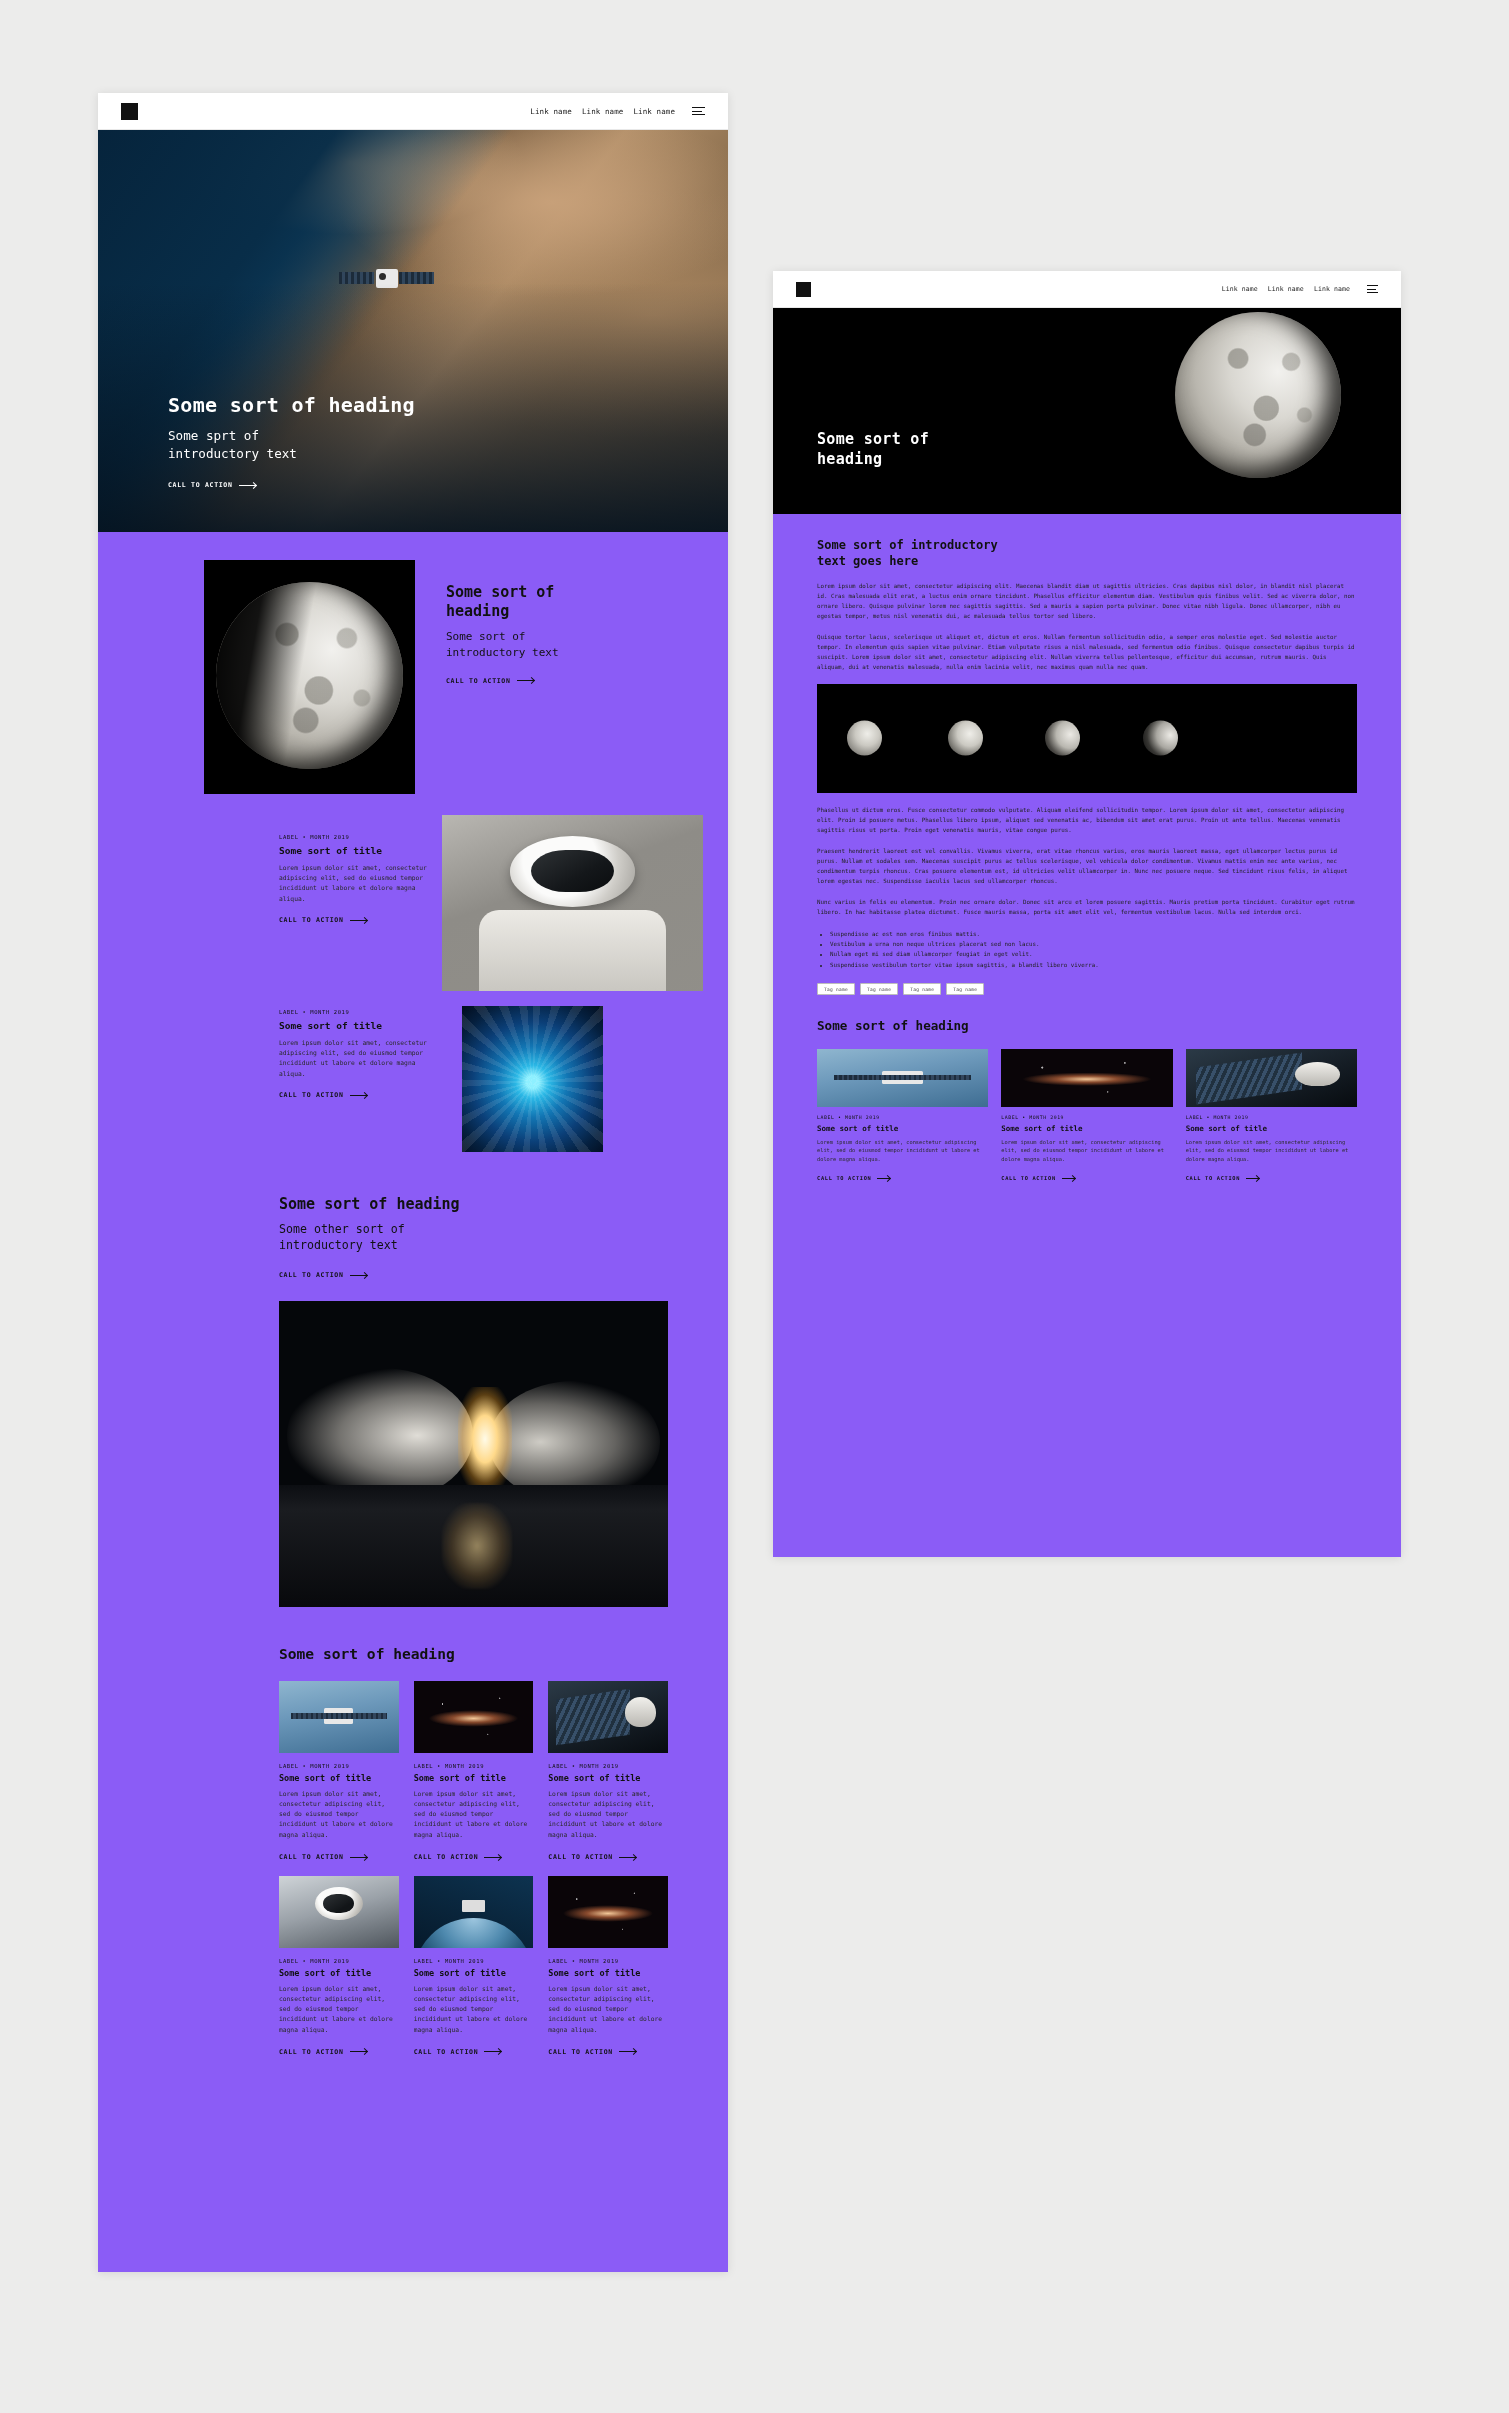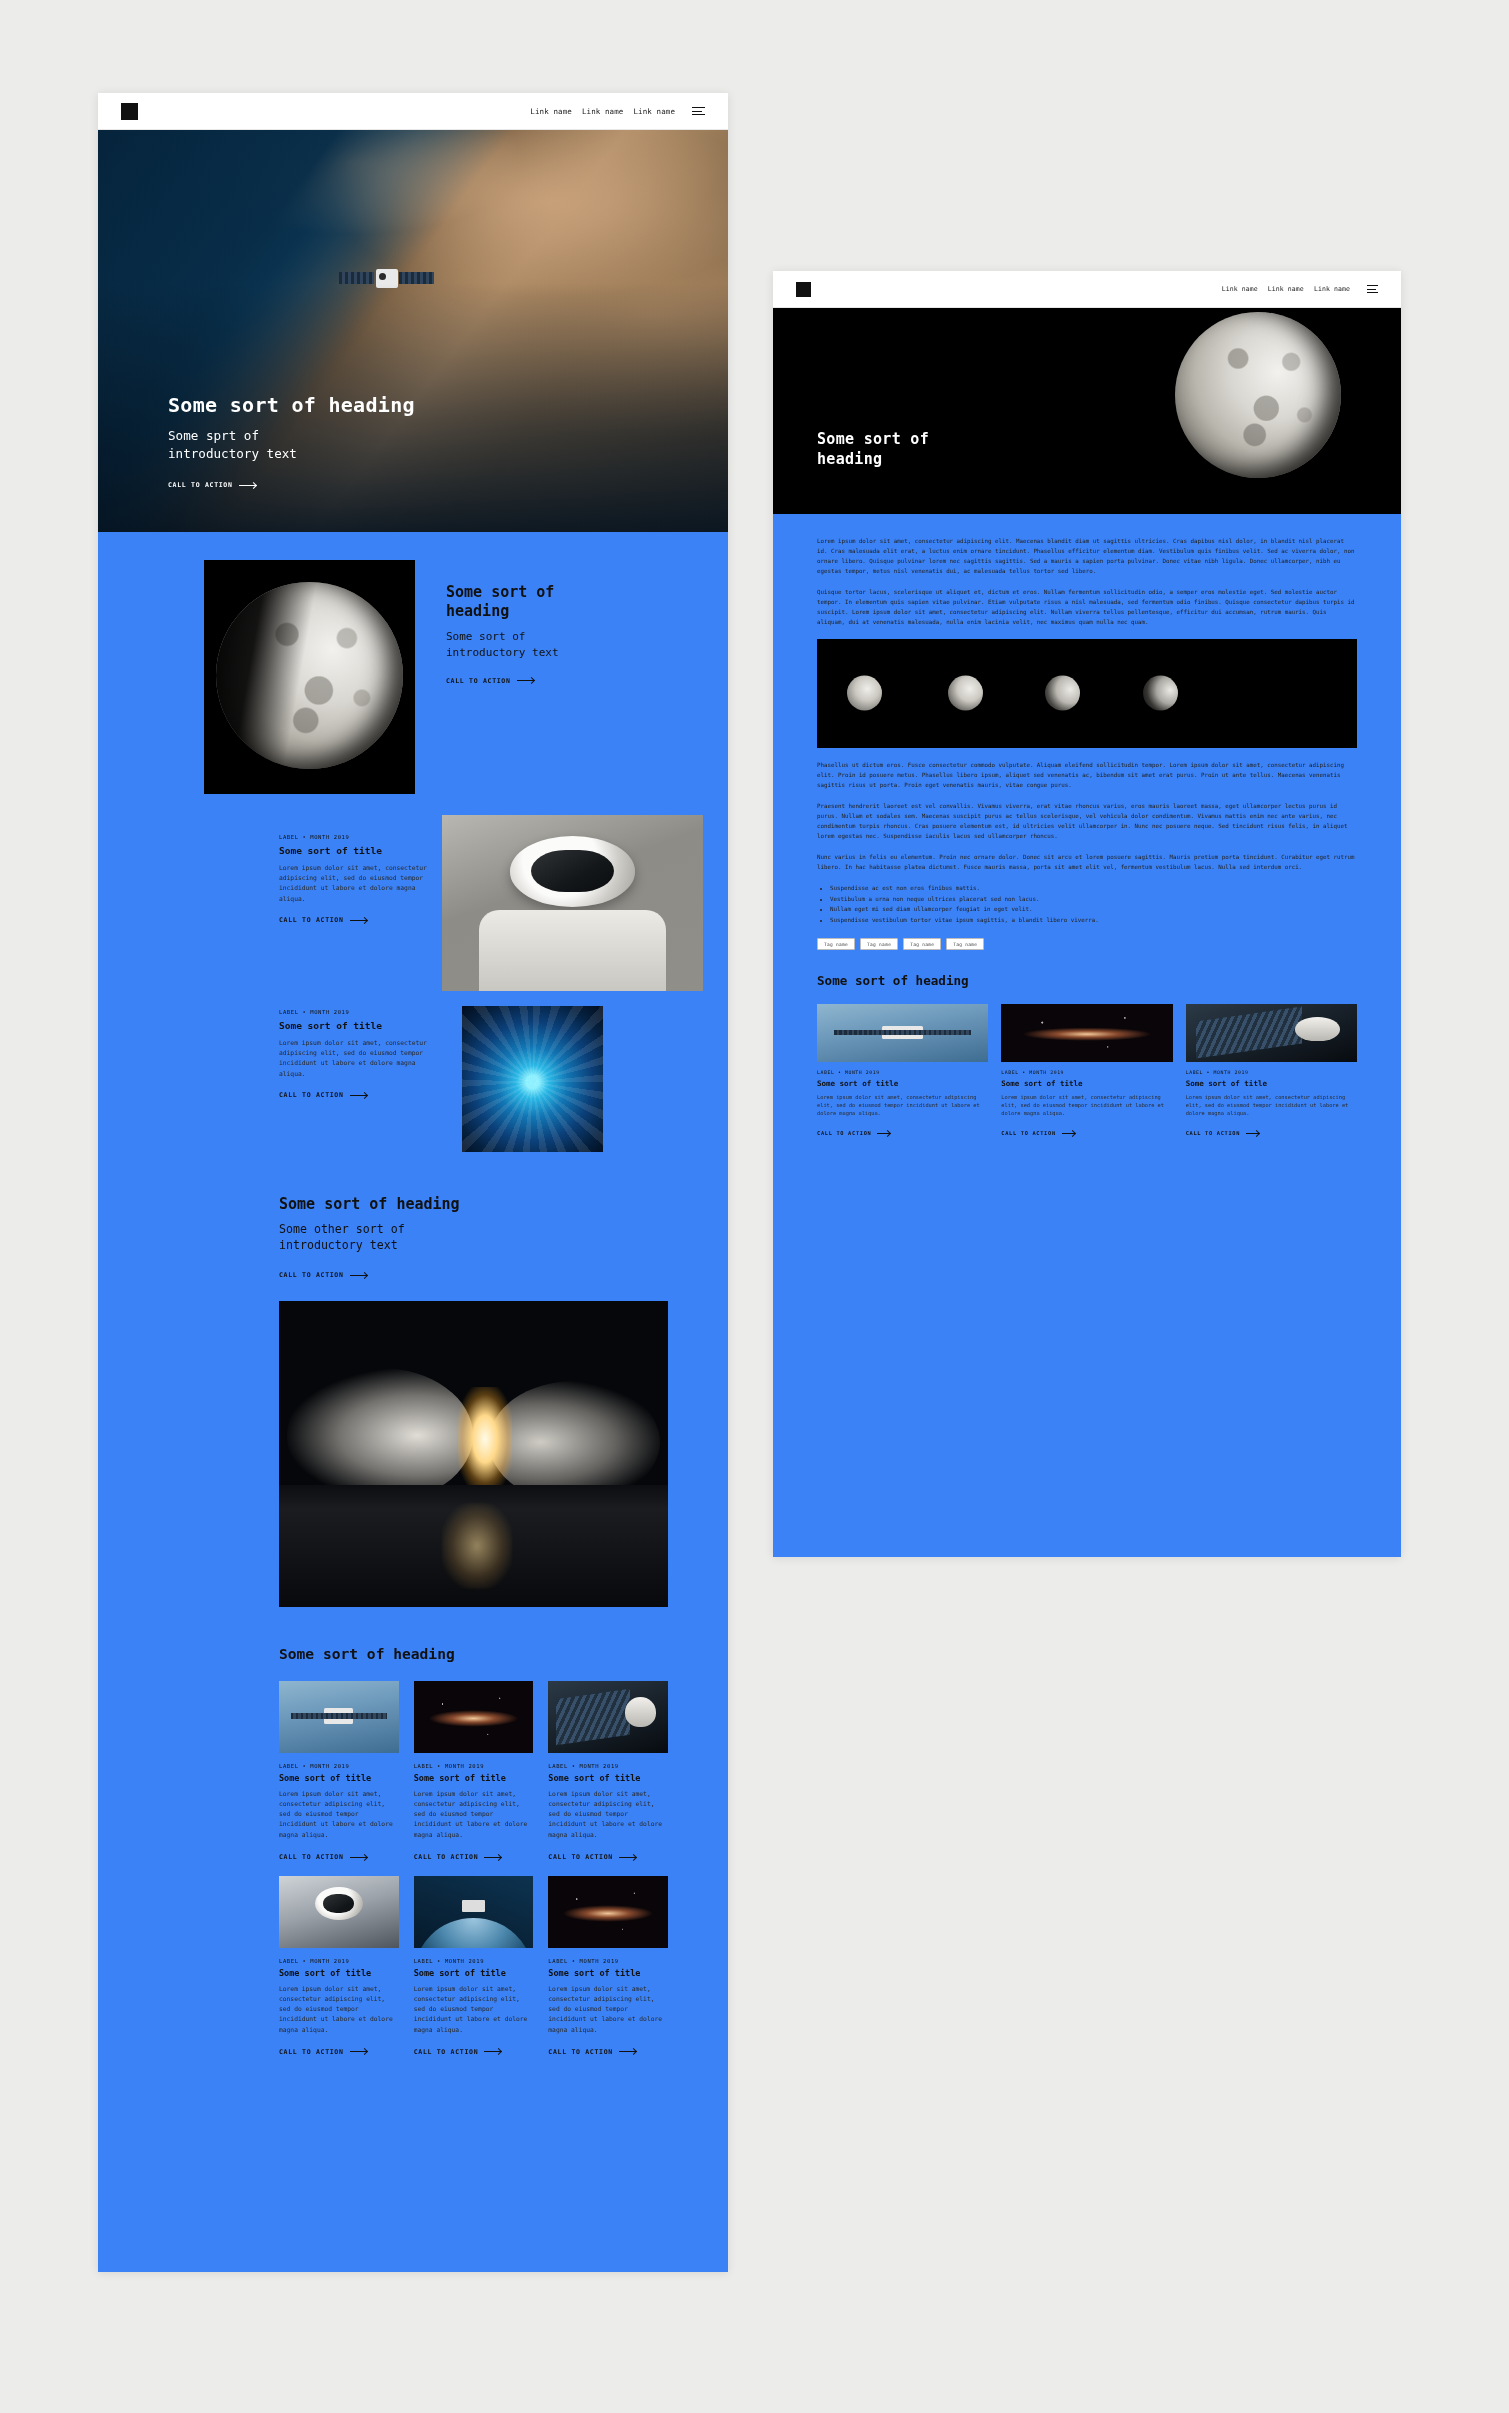--- a/index.html
+++ b/index.html
@@ -6,21 +6,21 @@
   html, body {
     margin: 0; padding: 0;
     background: #ececeb;
     font-family: "DejaVu Sans Mono", "Liberation Mono", monospace;
   }
   body { width: 1510px; height: 2413px; position: relative; overflow: hidden; }
 
   
   .page {
     position: absolute;
-    background: #3b82f6;
+    background: #8b5cf6;
     box-shadow: 0 1px 9px rgba(0,0,0,0.10);
   }
   #page-desktop { left: 98px; top: 93px; width: 630px; height: 2179px; }
   #page-tablet  { left: 773px; top: 271px; width: 628px; height: 1286px; }
 
   
   .nav {
     height: 37px;
     display: flex; align-items: center;
     justify-content: space-between;
@@ -485,20 +485,22 @@
   <div class="hero-moon">
     <div class="moon-disc" style="right:60px; top:4px; width:166px; height:166px;"></div>
     <div class="moon-shadow" style="position:absolute; right:60px; top:4px; width:166px; height:166px;"></div>
     <div class="hero-copy">
       <h1 class="hero-h1" style="white-space:pre-line">Some sort of
 heading</h1>
     </div>
   </div>
 
   <div class="article">
+    <h2 class="h2" style="white-space:pre-line">Some sort of introductory
+text goes here</h2>
     <p class="p-sm">Lorem ipsum dolor sit amet, consectetur adipiscing elit. Maecenas blandit diam ut sagittis ultricies. Cras dapibus nisl dolor, in blandit nisl placerat id. Cras malesuada elit erat, a luctus enim ornare tincidunt. Phasellus efficitur elementum diam. Vestibulum quis finibus velit. Sed ac viverra dolor, non ornare libero. Quisque pulvinar lorem nec sagittis sagittis. Sed a mauris a sapien porta pulvinar. Donec vitae nibh ligula. Donec ullamcorper, nibh eu egestas tempor, metus nisl venenatis dui, ac malesuada tellus tortor sed libero.</p>
     <p class="p-sm">Quisque tortor lacus, scelerisque ut aliquet et, dictum et eros. Nullam fermentum sollicitudin odio, a semper eros molestie eget. Sed molestie auctor tempor. In elementum quis sapien vitae pulvinar. Etiam vulputate risus a nisl malesuada, sed fermentum odio finibus. Quisque consectetur dapibus turpis id suscipit. Lorem ipsum dolor sit amet, consectetur adipiscing elit. Nullam viverra tellus pellentesque, efficitur dui accumsan, rutrum mauris. Quis aliquam, dui at venenatis malesuada, nulla enim lacinia velit, nec maximus quam nulla nec quam.</p>
 
     <div class="phases">
       <div class="phase-moon" style="left:30px; width:35px; height:35px; background: radial-gradient(circle at 58% 38%, #efeee9 0%, #cbc9c2 40%, #8e8c86 72%, #2a2927 100%);"></div>
       <div class="phase-moon" style="left:131px; width:35px; height:35px; background: radial-gradient(circle at 62% 38%, #efeee9 0%, #cbc9c2 40%, #7a7872 70%, #121211 100%);"></div>
       <div class="phase-moon" style="left:228px; width:35px; height:35px; background: radial-gradient(circle at 72% 40%, #eceae5 0%, #b9b7b0 42%, #4d4b47 70%, #0b0b0a 100%);"></div>
       <div class="phase-moon" style="left:326px; width:35px; height:35px; background: radial-gradient(circle at 78% 42%, #eceae5 0%, #a9a7a1 40%, #373633 68%, #070707 100%);"></div>
     </div>
 

